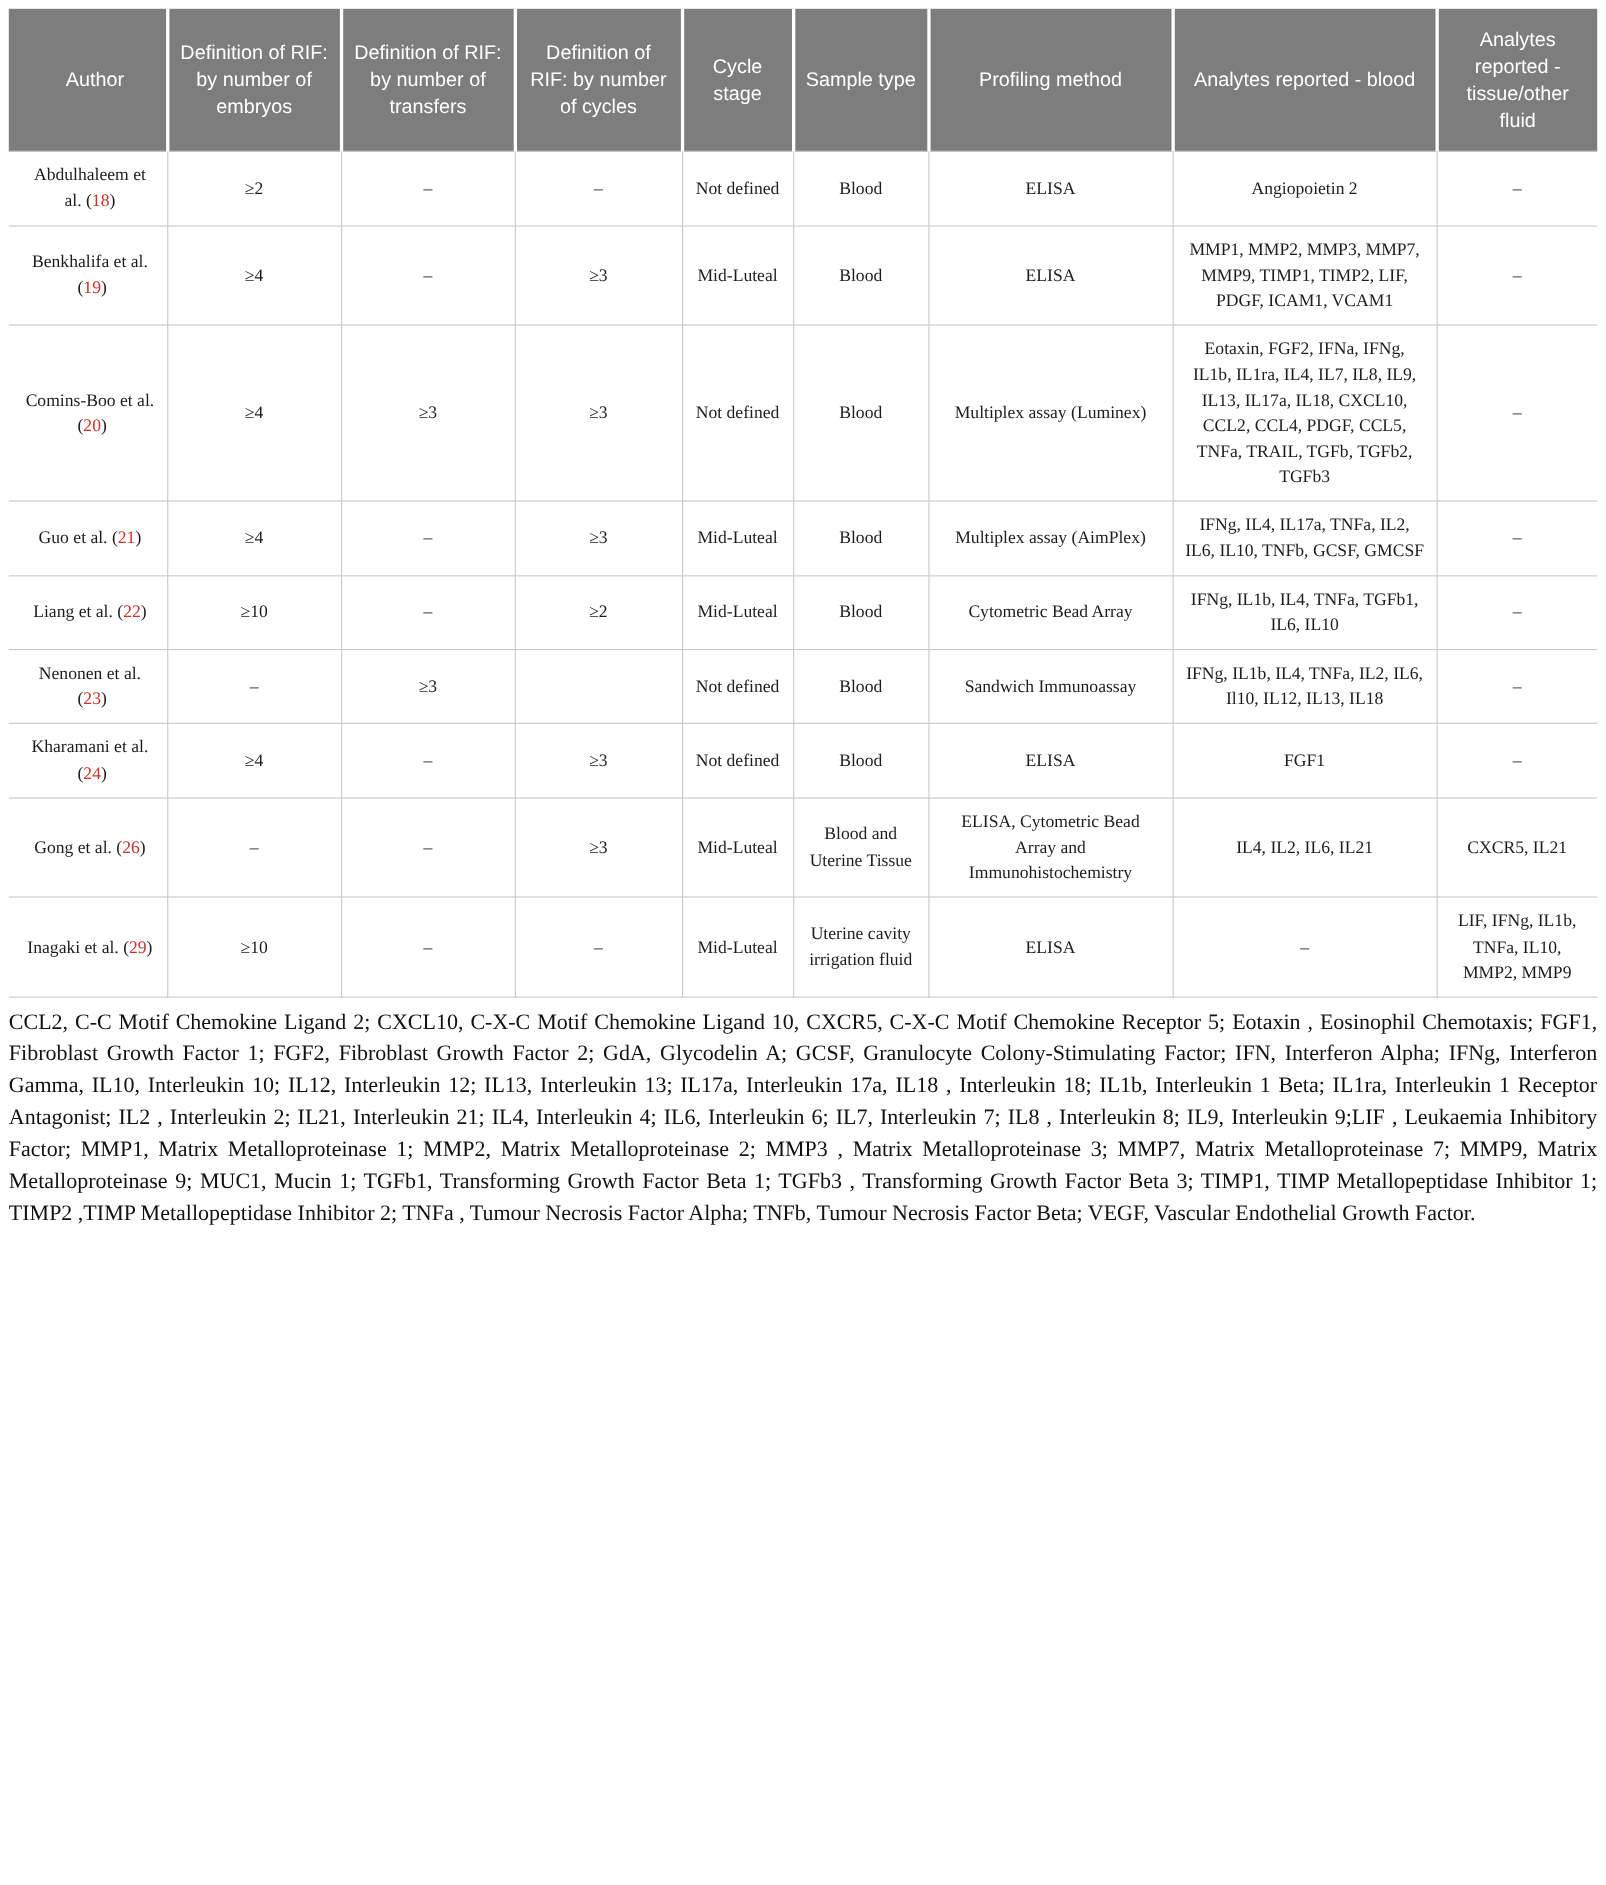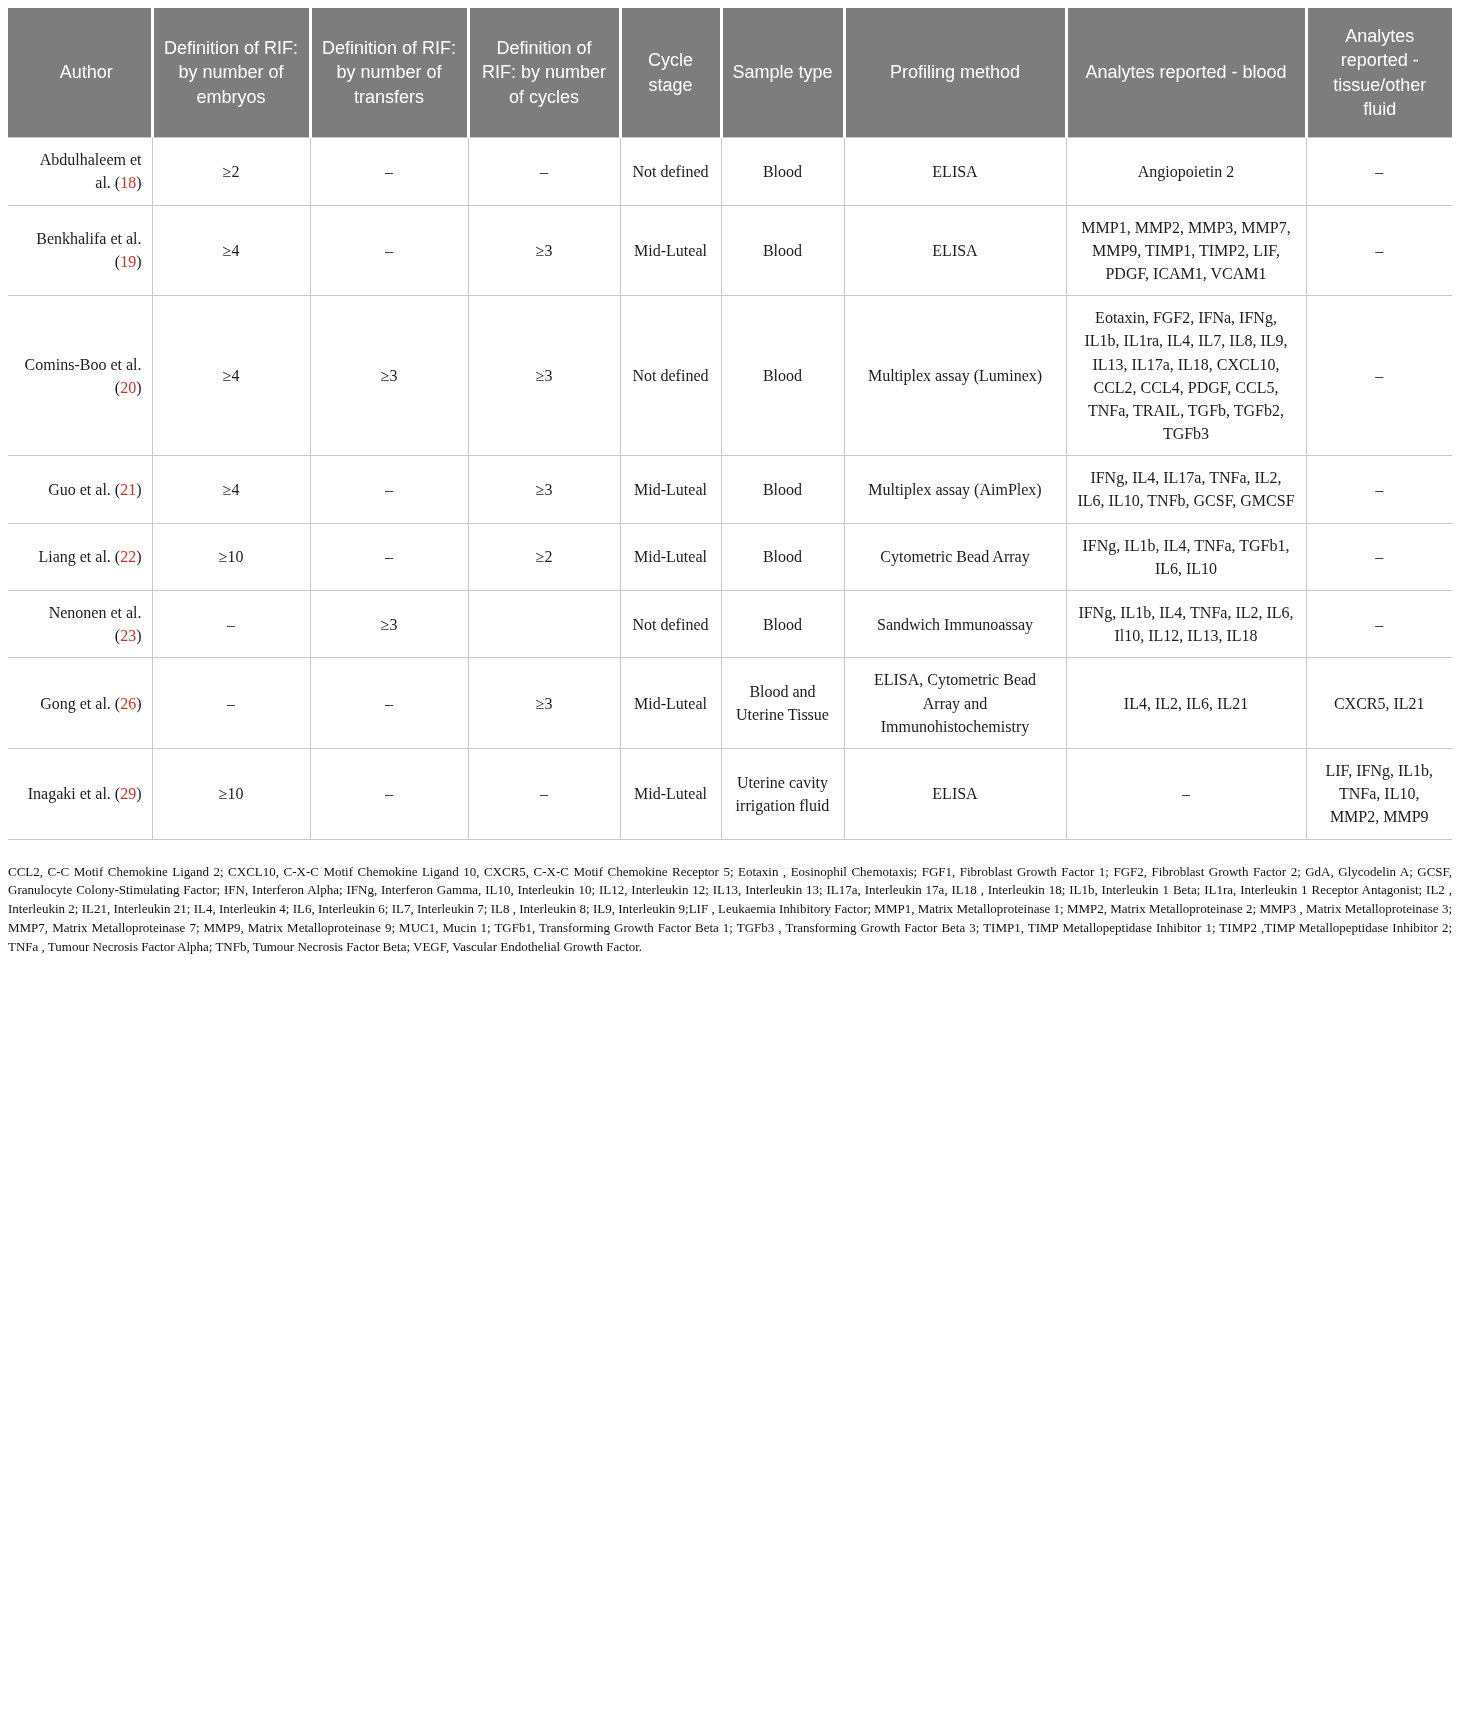--- a/index.html
+++ b/index.html
@@ -42,31 +42,31 @@
     border:1px solid var(--grid-line);
     font-size:16px;
     line-height:1.45;
     text-align:center;
     vertical-align:middle;
     padding:10px 10px;
     background:#ffffff;
     word-wrap:break-word;
   }
   tbody td.td-author{
-    text-align:right;
+    text-align:center;
     padding-left:14px;
   }
   tbody tr td:first-child{border-left:none;}
   tbody tr td:last-child{border-right:none;}
   .citation{margin-left:4px;white-space:nowrap;}
   .ref{color:var(--citation-red);}
   .footnote{
     width:1444px;
-    margin-top:23px;
-    font-size:13px;
+    margin-top:8px;
+    font-size:20px;
     line-height:1.45;
     text-align:justify;
     color:#111111;
   }
 </style>
 </head>
 <body>
 
 <div class="page">
 
@@ -173,20 +173,33 @@
     <td>–</td>
     <td>≥3</td>
     <td></td>
     <td>Not defined</td>
     <td>Blood</td>
     <td>Sandwich Immunoassay</td>
     <td>IFNg, IL1b, IL4, TNFa, IL2, IL6, Il10, IL12, IL13, IL18</td>
     <td>–</td>
   </tr>
 
+  <tr>
+    <td class="td-author">
+      <span>Kharamani et al.</span><span class="citation"><span>(</span><span class="ref">24</span><span>)</span></span>
+    </td>
+    <td>≥4</td>
+    <td>–</td>
+    <td>≥3</td>
+    <td>Not defined</td>
+    <td>Blood</td>
+    <td>ELISA</td>
+    <td>FGF1</td>
+    <td>–</td>
+  </tr>
 
 
   <tr>
     <td class="td-author">
       <span>Gong et al.</span><span class="citation"><span>(</span><span class="ref">26</span><span>)</span></span>
     </td>
     <td>–</td>
     <td>–</td>
     <td>≥3</td>
     <td>Mid-Luteal</td>

